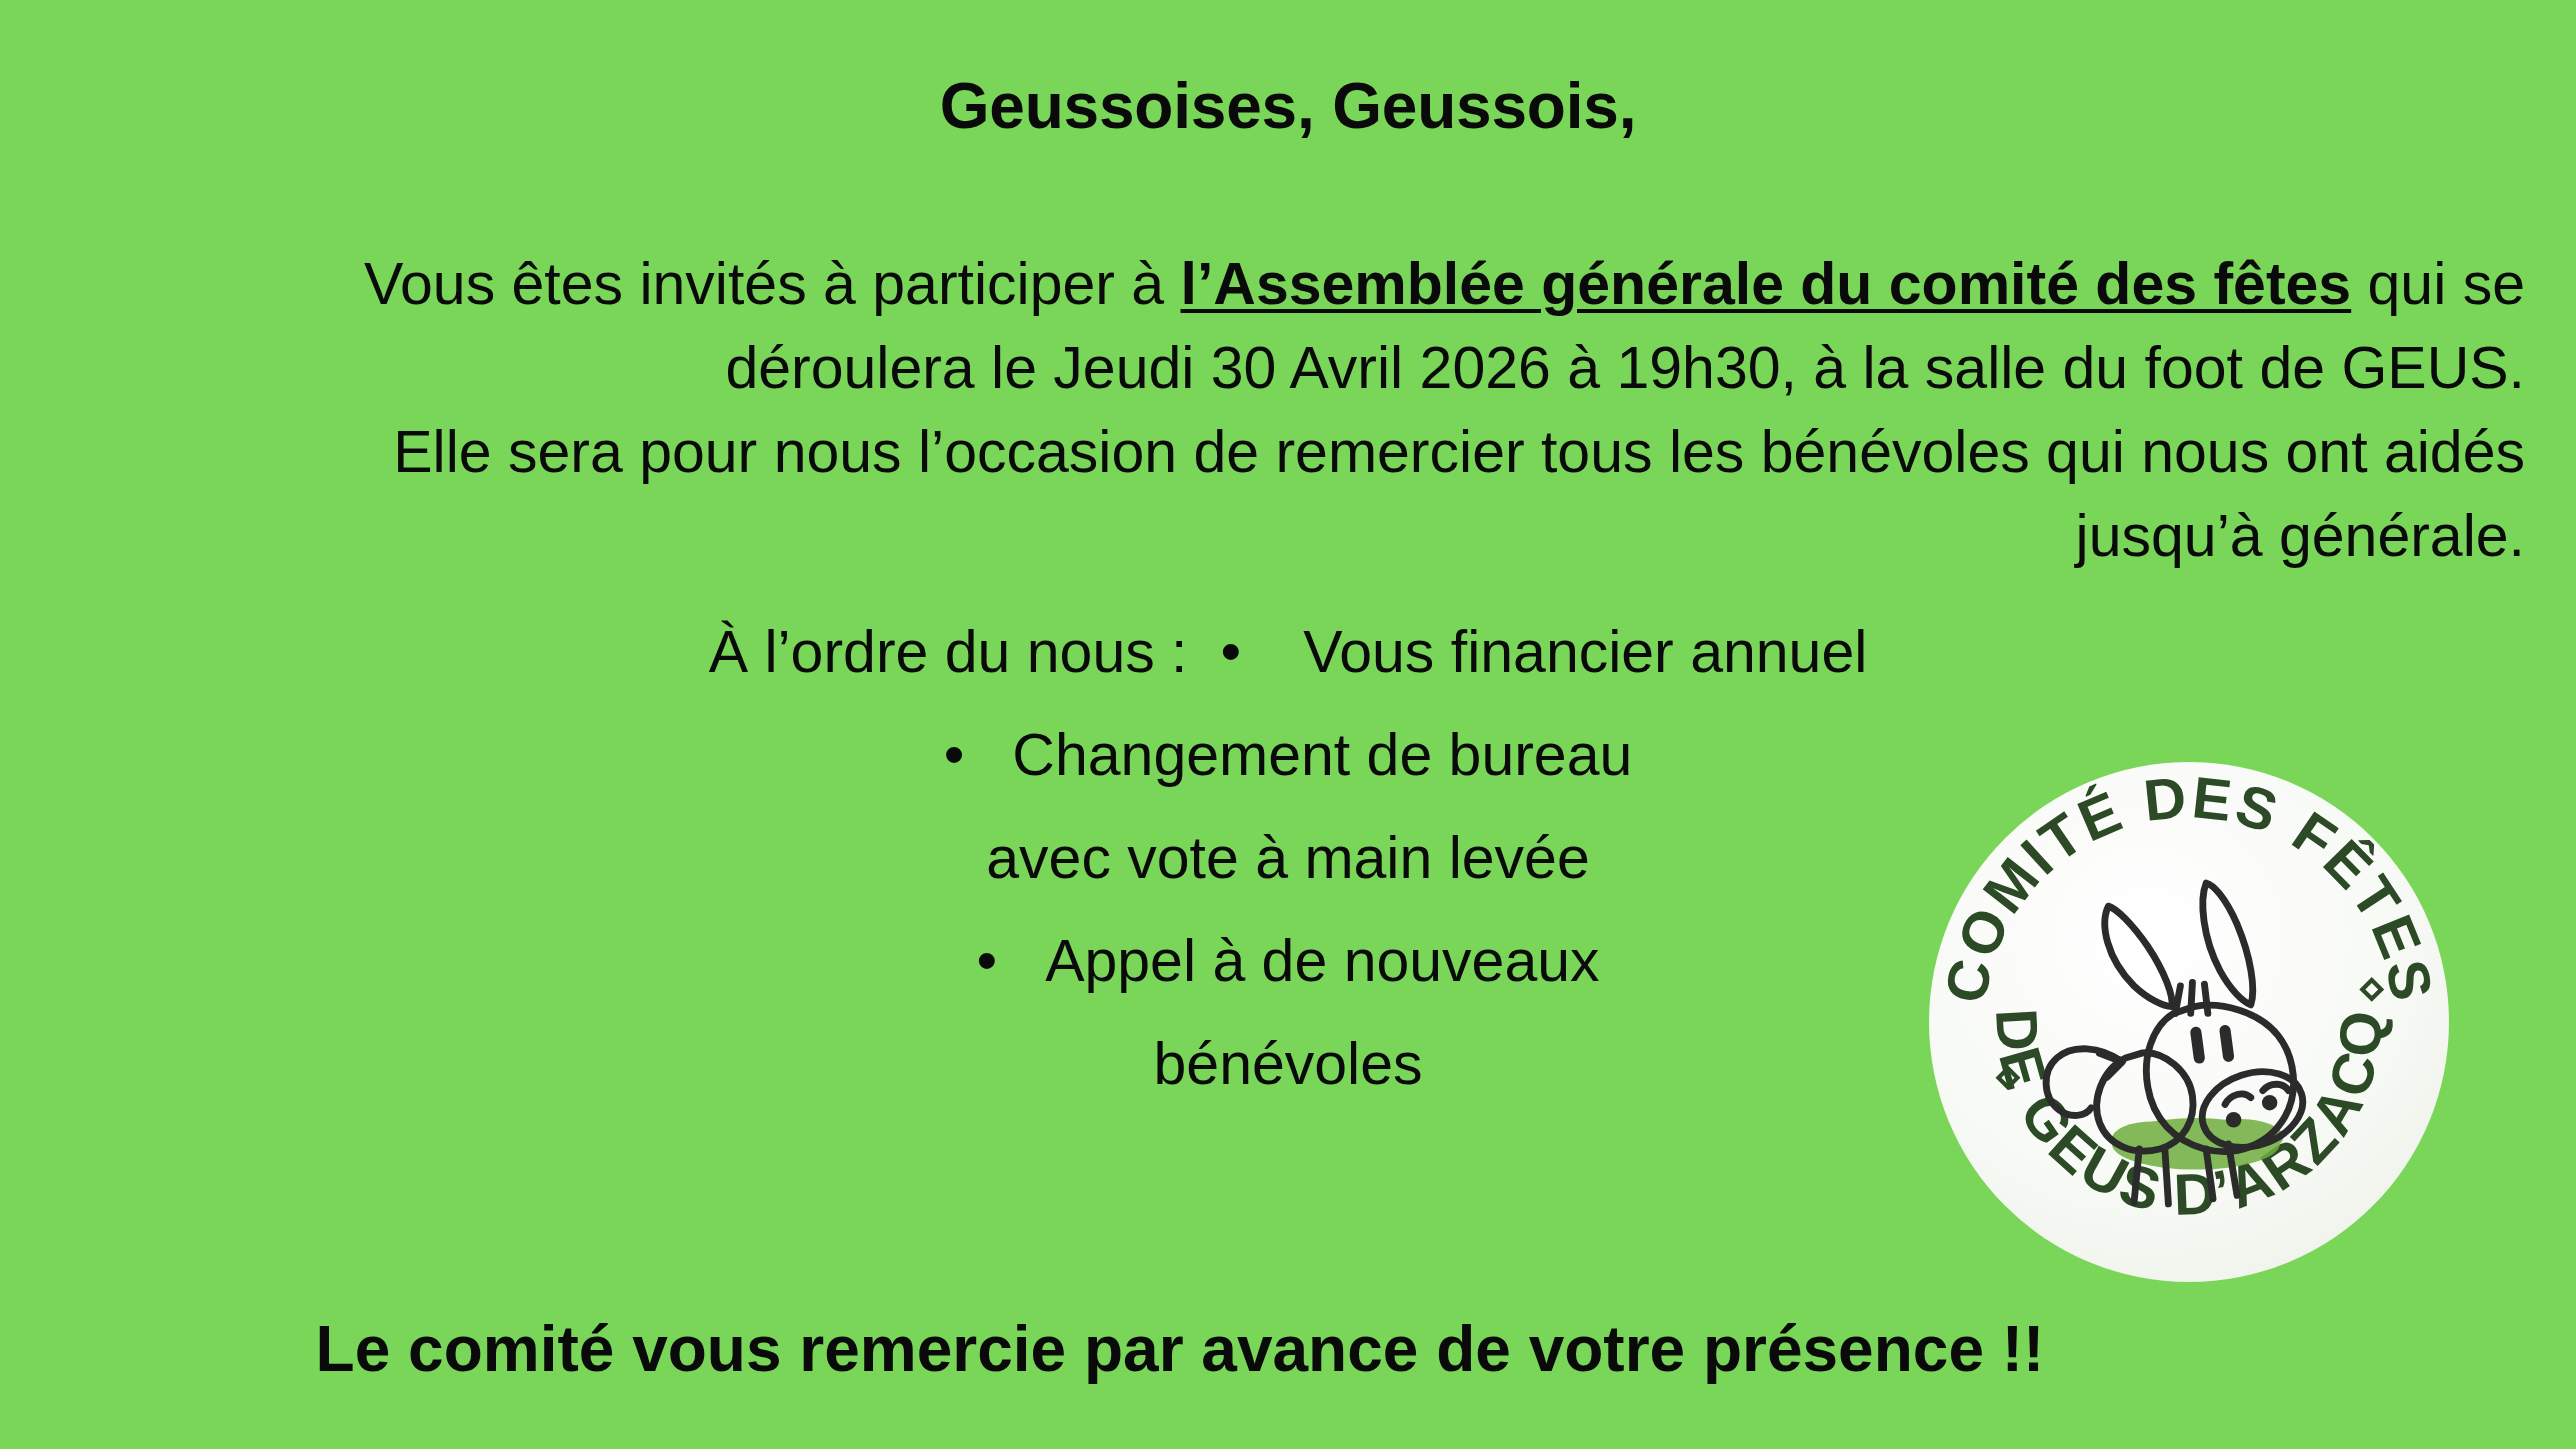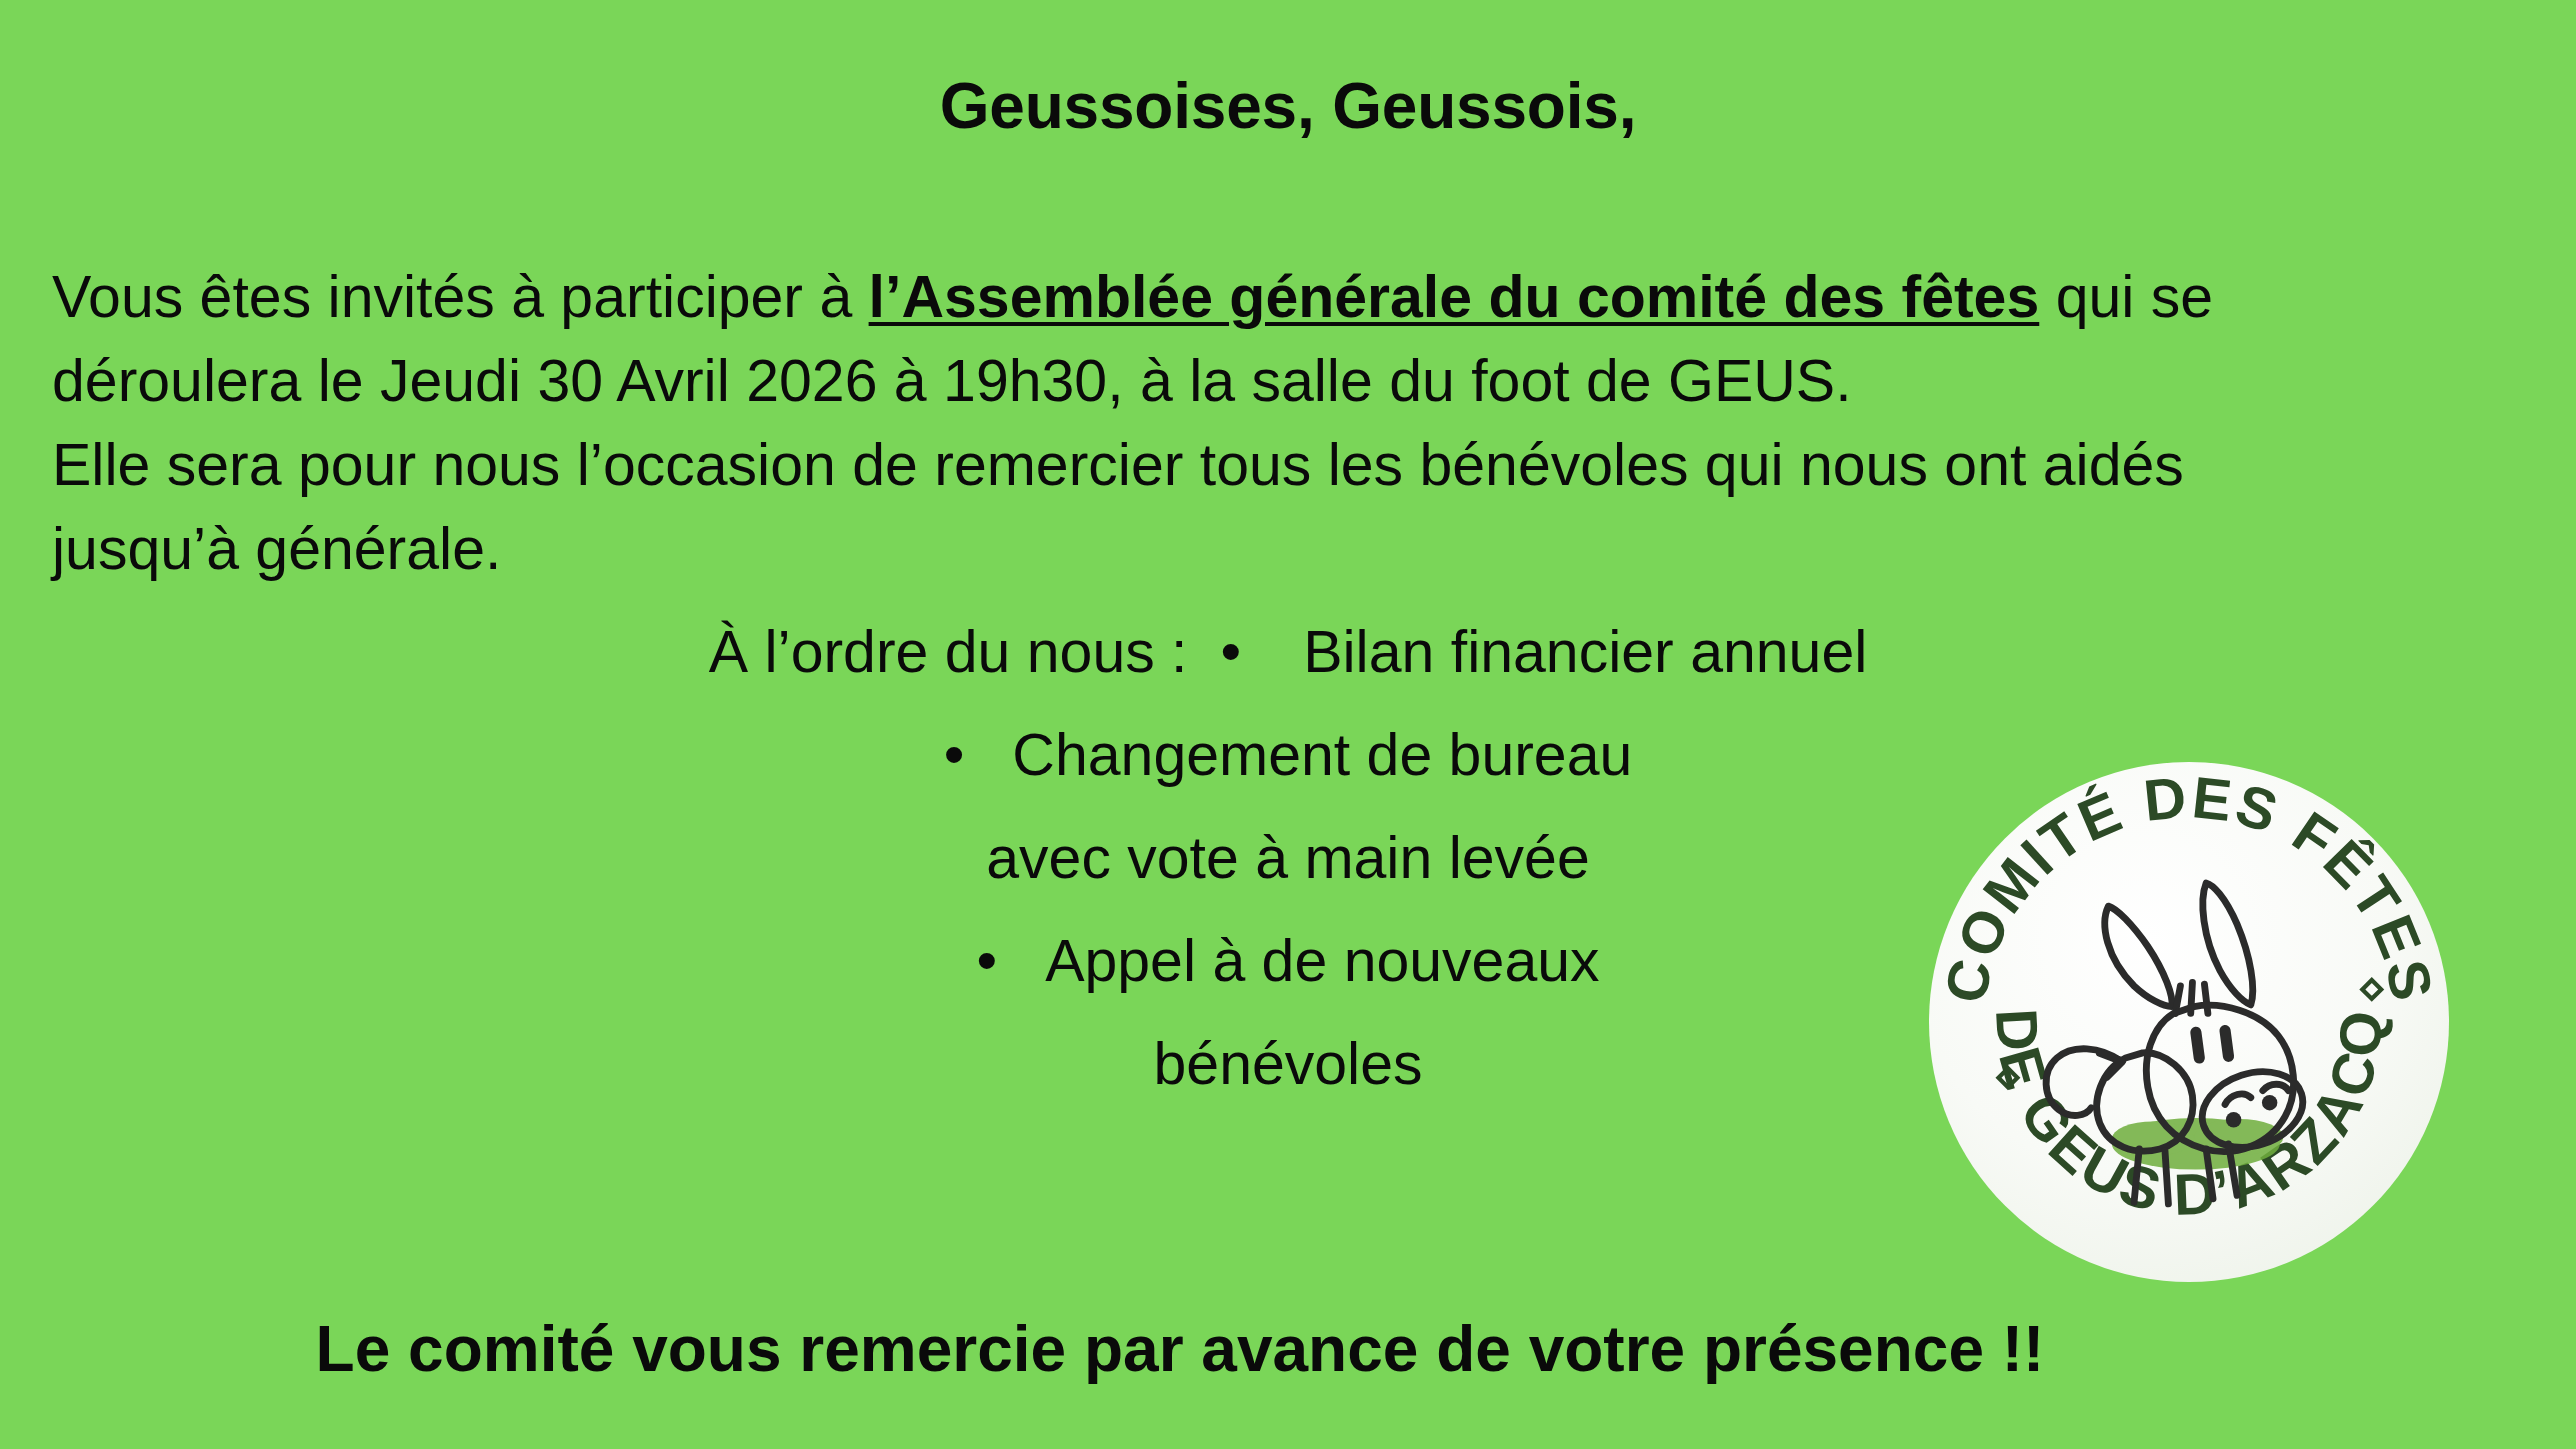--- a/index.html
+++ b/index.html
@@ -33,24 +33,24 @@
     text-align: center;
     font-size: 64px;
     font-weight: bold;
     line-height: 1.0;
     letter-spacing: -0.2px;
   }
 
   
   .body-block {
     position: absolute;
-    top: 255px;
+    top: 242px;
     left: 52px;
     width: 2473px;
-    text-align: left;
+    text-align: right;
     font-size: 59px;
     line-height: 84px;
     font-weight: normal;
   }
   .body-block .em {
     font-weight: bold;
     text-decoration: underline;
     text-underline-offset: 5.2px;
     text-decoration-thickness: 4.3px;
   }
@@ -122,21 +122,21 @@
 
   <div class="body-block">
     <span class="body-line"><span>Vous êtes invités à participer à </span><span class="em">l’Assemblée générale du comité des fêtes</span><span> qui se</span></span>
     <span class="body-line">déroulera le Jeudi 30 Avril 2026 à 19h30, à la salle du foot de GEUS.</span>
     <span class="body-line">Elle sera pour nous l’occasion de remercier tous les bénévoles qui nous ont aidés</span>
     <span class="body-line">jusqu’à générale.</span>
   </div>
 
   <div class="agenda">
 
-    <div class="agenda-row first"><span class="agenda-prefix">À l’ordre du nous :</span><span class="gap-sm"></span><span class="bullet-glyph">•</span><span class="gap-lg"></span><span>Bilan financier annuel</span></div>
+    <div class="agenda-row first"><span class="agenda-prefix">À l’ordre du nous :</span><span class="gap-sm"></span><span class="bullet-glyph">•</span><span class="gap-lg"></span><span>Vous financier annuel</span></div>
 
     <div class="agenda-row"><span class="bullet-glyph">•</span><span class="gap-md"></span><span>Changement de bureau</span></div>
 
     <div class="agenda-row"><span>avec vote à main levée</span></div>
 
 
     <div class="agenda-row"><span class="bullet-glyph">•</span><span class="gap-md"></span><span>Appel à de nouveaux</span></div>
 
     <div class="agenda-row"><span>bénévoles</span></div>
 

